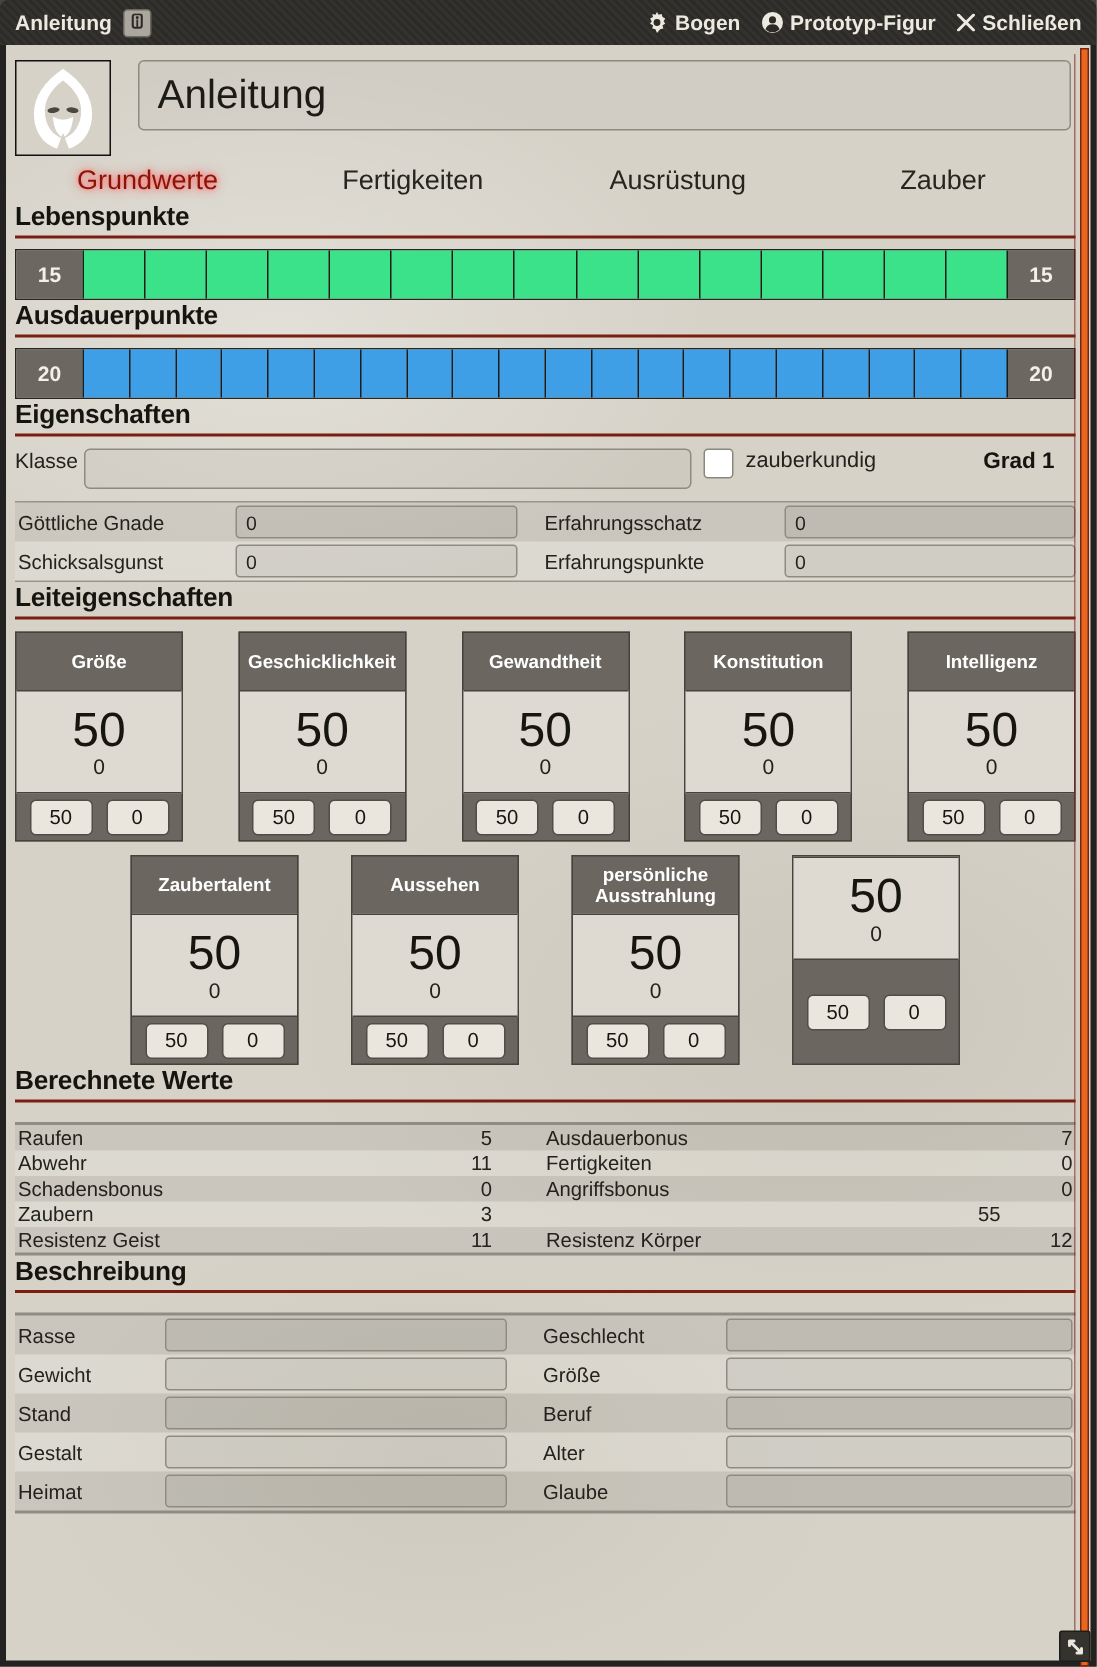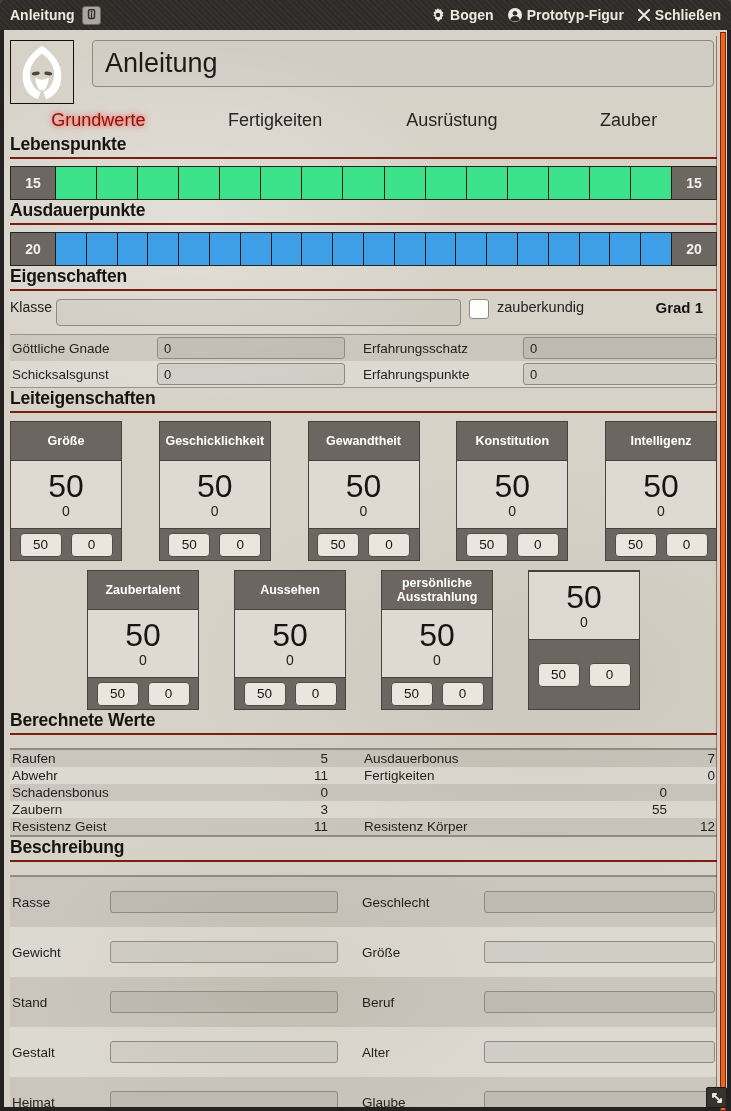--- a/index.html
+++ b/index.html
@@ -82,21 +82,21 @@
 
   
   .btable{margin-top:13px;border-top:2px solid #8f8c83;border-bottom:2px solid #8f8c83;}
   .brow{display:grid;grid-template-columns:268px 48px 36px 1fr 48px;align-items:center;height:17px;font-size:13.5px;color:#23221d;padding:0 2px;}
   .brow:nth-child(odd){background:rgba(0,0,0,0.055);}
   .brow:nth-child(even){background:rgba(255,255,255,0.16);}
   .bval{text-align:right;}
 
   
   .dtable{margin-top:13px;border-top:2px solid #8f8c83;border-bottom:2px solid #8f8c83;}
-  .drow{display:grid;grid-template-columns:98px 228px 24px 122px 1fr;align-items:center;height:26px;padding:12px 2px;}
+  .drow{display:grid;grid-template-columns:98px 228px 24px 122px 1fr;align-items:center;height:26px;padding:0 2px;}
   .drow:nth-child(odd){background:rgba(0,0,0,0.055);}
   .drow:nth-child(even){background:rgba(255,255,255,0.16);}
   .drow .lbl{font-size:13.5px;color:#23221d;}
 
   
   .sb-line{position:absolute;top:36px;bottom:4px;right:14px;width:1px;background:rgba(122,30,16,0.55);}
   .sb-thumb{position:absolute;top:32px;bottom:0;right:5px;width:6px;box-sizing:border-box;background:#e8671f;border:1px solid #7c2310;cursor:pointer;}
   .resizer{position:absolute;right:4px;bottom:3px;width:19px;height:19px;background:#35332e;border:1px solid #1d1c19;border-radius:2px;
     display:flex;align-items:center;justify-content:center;cursor:nwse-resize;}
 </style>
@@ -365,20 +365,21 @@
           <span>Abwehr</span>
           <span class="bval">11</span>
           <span></span>
           <span>Fertigkeiten</span>
           <span class="bval">0</span>
         </div>
         <div class="brow">
           <span>Schadensbonus</span>
           <span class="bval">0</span>
           <span></span>
+          <span>Angriffsbonus</span>
           <span class="bval">0</span>
         </div>
         <div class="brow">
           <span>Zaubern</span>
           <span class="bval">3</span>
           <span></span>
           <span class="bval">55</span>
         </div>
         <div class="brow">
           <span>Resistenz Geist</span>

